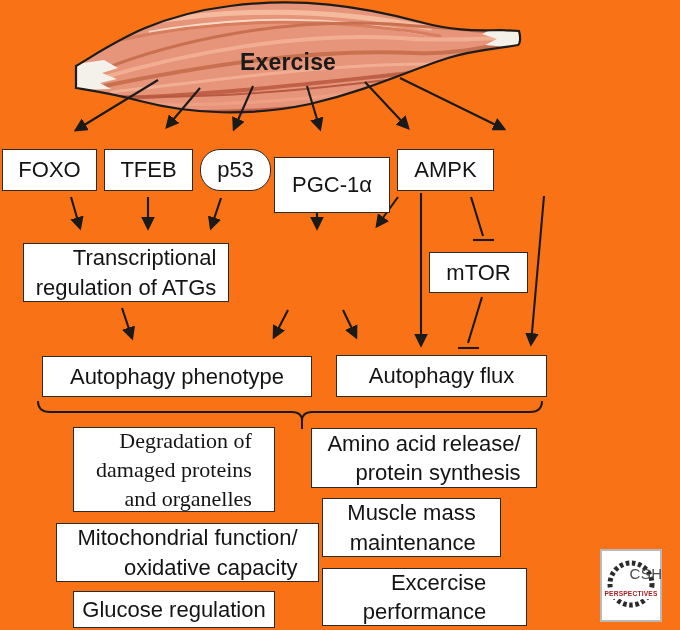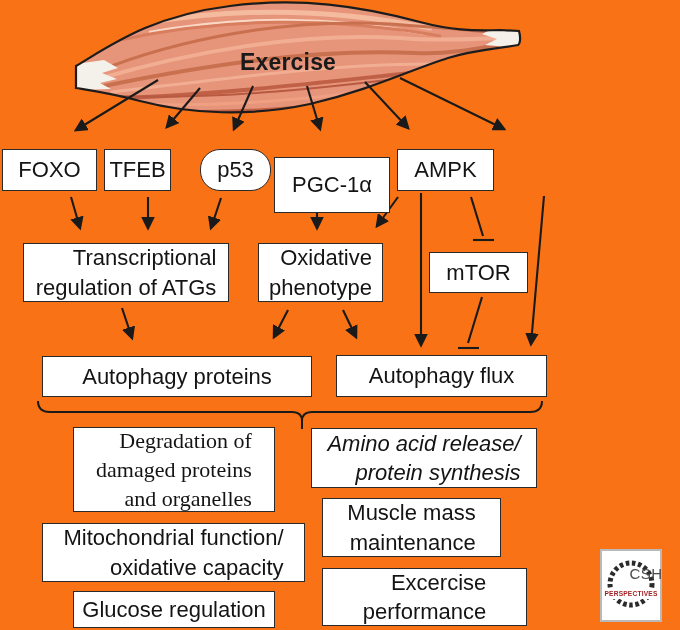--- a/index.html
+++ b/index.html
@@ -91,42 +91,40 @@
       <line x1="288" y1="310" x2="274" y2="337" marker-end="url(#arr)"></line>
       <line x1="343" y1="310" x2="356" y2="337" marker-end="url(#arr)"></line>
 
       <path stroke-width="2" d="M38,401 C38,408 42,412 50,412 L292,412 C299,412 302,415 302,421 L302,429 M542,401 C542,408 538,412 530,412 L312,412 C305,412 302,415 302,421"></path>
     </g>
   </svg>
 
   <div class="muscle-label" style="left:228px;top:49px;width:120px;">Exercise</div>
 
   <div class="node" style="left:2px;top:149px;width:95px;height:42px;">FOXO</div>
-  <div class="node" style="left:104px;top:149px;width:67px;height:42px;">TFEB</div>
+  <div class="node" style="left:104px;top:149px;width:89px;height:42px;">TFEB</div>
   <div class="node" style="left:200px;top:149px;width:71px;height:42px;border-radius:20px;">p53</div>
   <div class="node" style="left:274px;top:157px;width:116px;height:56px;">PGC-1α</div>
   <div class="node" style="left:397px;top:149px;width:97px;height:42px;">AMPK</div>
 
   <div class="node" style="left:23px;top:243px;width:206px;height:59px;">Transcriptional
 regulation of ATGs</div>
-  <div class="node" style="left:258px;top:243px;width:125px;height:59px;">Oxidative
-phenotype</div>
   <div class="node" style="left:429px;top:252px;width:99px;height:41px;">mTOR</div>
 
-  <div class="node" style="left:42px;top:356px;width:270px;height:41px;">Autophagy proteins</div>
+  <div class="node" style="left:42px;top:356px;width:270px;height:41px;">Autophagy phenotype</div>
   <div class="node" style="left:336px;top:355px;width:211px;height:42px;">Autophagy flux</div>
 
   <div class="node" style="left:73px;top:427px;width:202px;height:85px;font-family:Liberation Serif, serif;">Degradation of
 damaged proteins
 and organelles</div>
-  <div class="node" style="left:42px;top:523px;width:263px;height:59px;">Mitochondrial function/
+  <div class="node" style="left:56px;top:523px;width:263px;height:59px;">Mitochondrial function/
 oxidative capacity</div>
   <div class="node" style="left:73px;top:591px;width:202px;height:37px;">Glucose regulation</div>
 
-  <div class="node" style="left:311px;top:428px;width:226px;height:60px;font-style:italic;">Amino acid release/
+  <div class="node" style="left:311px;top:428px;width:226px;height:60px;">Amino acid release/
 protein synthesis</div>
   <div class="node" style="left:322px;top:498px;width:179px;height:59px;">Muscle mass
 maintenance</div>
   <div class="node" style="left:322px;top:568px;width:205px;height:58px;">Excercise
 performance</div>
 
   <div class="logo" style="left:600px;top:549px;width:62px;height:73px;">
     <svg width="58" height="69" viewBox="0 0 58 69" style="position:absolute;left:0;top:0;">
       <circle cx="29" cy="33" r="21" fill="none" stroke="#2b2b2b" stroke-width="5" stroke-dasharray="3.6 2.6"></circle>
       <rect x="2" y="37" width="54" height="11" fill="#ffffff"></rect>

